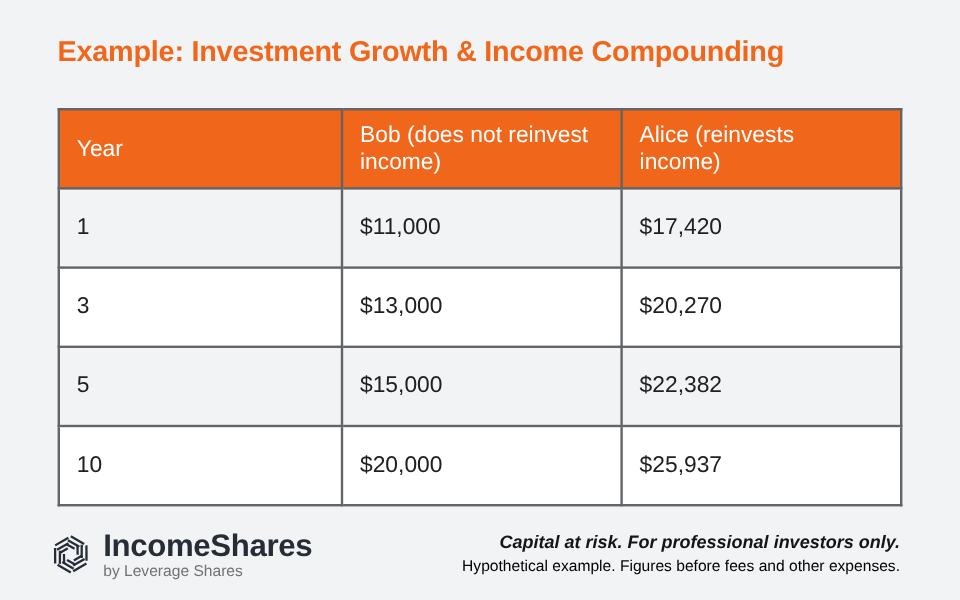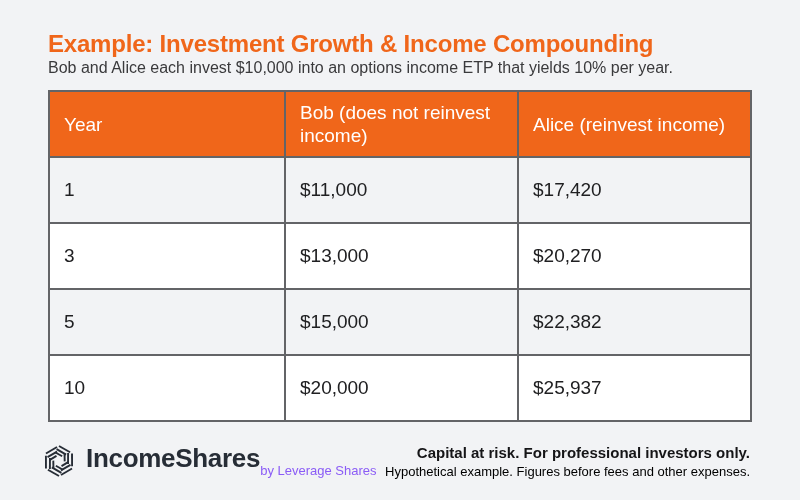--- a/index.html
+++ b/index.html
@@ -71,71 +71,71 @@
 
   
   .footer-logo {
     position: absolute;
     left: 40px;
     top: 441px;
     display: flex;
     align-items: center;
   }
   .logo-icon { width: 38px; height: 40px; margin-right: 8px; }
-  .logo-text-block { display: flex; flex-direction: row; }
+  .logo-text-block { display: flex; flex-direction: column; }
   .logo-name {
     font-size: 26px;
     font-weight: bold;
     letter-spacing: -0.3px;
     color: #272d36;
     line-height: 26px;
   }
   .logo-byline {
     font-size: 13px;
-    color: #8b5cf6;
+    color: #737373;
     line-height: 15px;
-    margin-top: 18px;
+    margin-top: 1px;
   }
   .footer-disclaimer {
     position: absolute;
     right: 50px;
     top: 443px;
     text-align: right;
   }
   .disclaimer-bold {
     font-size: 15px;
     font-weight: bold;
     color: #151517;
     line-height: 19px;
+    font-style: italic;
   }
   .disclaimer-regular {
     font-size: 13px;
     color: #000000;
     line-height: 19px;
   }
 </style>
 </head>
 <body>
 
 <div class="canvas">
 
   <div class="title">Example: Investment Growth &amp; Income Compounding</div>
-  <div class="subtitle">Bob and Alice each invest $10,000 into an options income ETP that yields 10% per year.</div>
 
   <table class="growth">
     <colgroup>
         <col class="c1">
         <col class="c2">
         <col class="c3">
       </colgroup>
     <thead>
       <tr>
         <th>Year</th>
         <th>Bob (does not reinvest income)</th>
-        <th>Alice (reinvest income)</th>
+        <th>Alice (reinvests income)</th>
       </tr>
     </thead>
     <tbody>
       <tr class="odd">
         <td>1</td>
         <td>$11,000</td>
         <td>$17,420</td>
       </tr>
       <tr class="even">
         <td>3</td>

